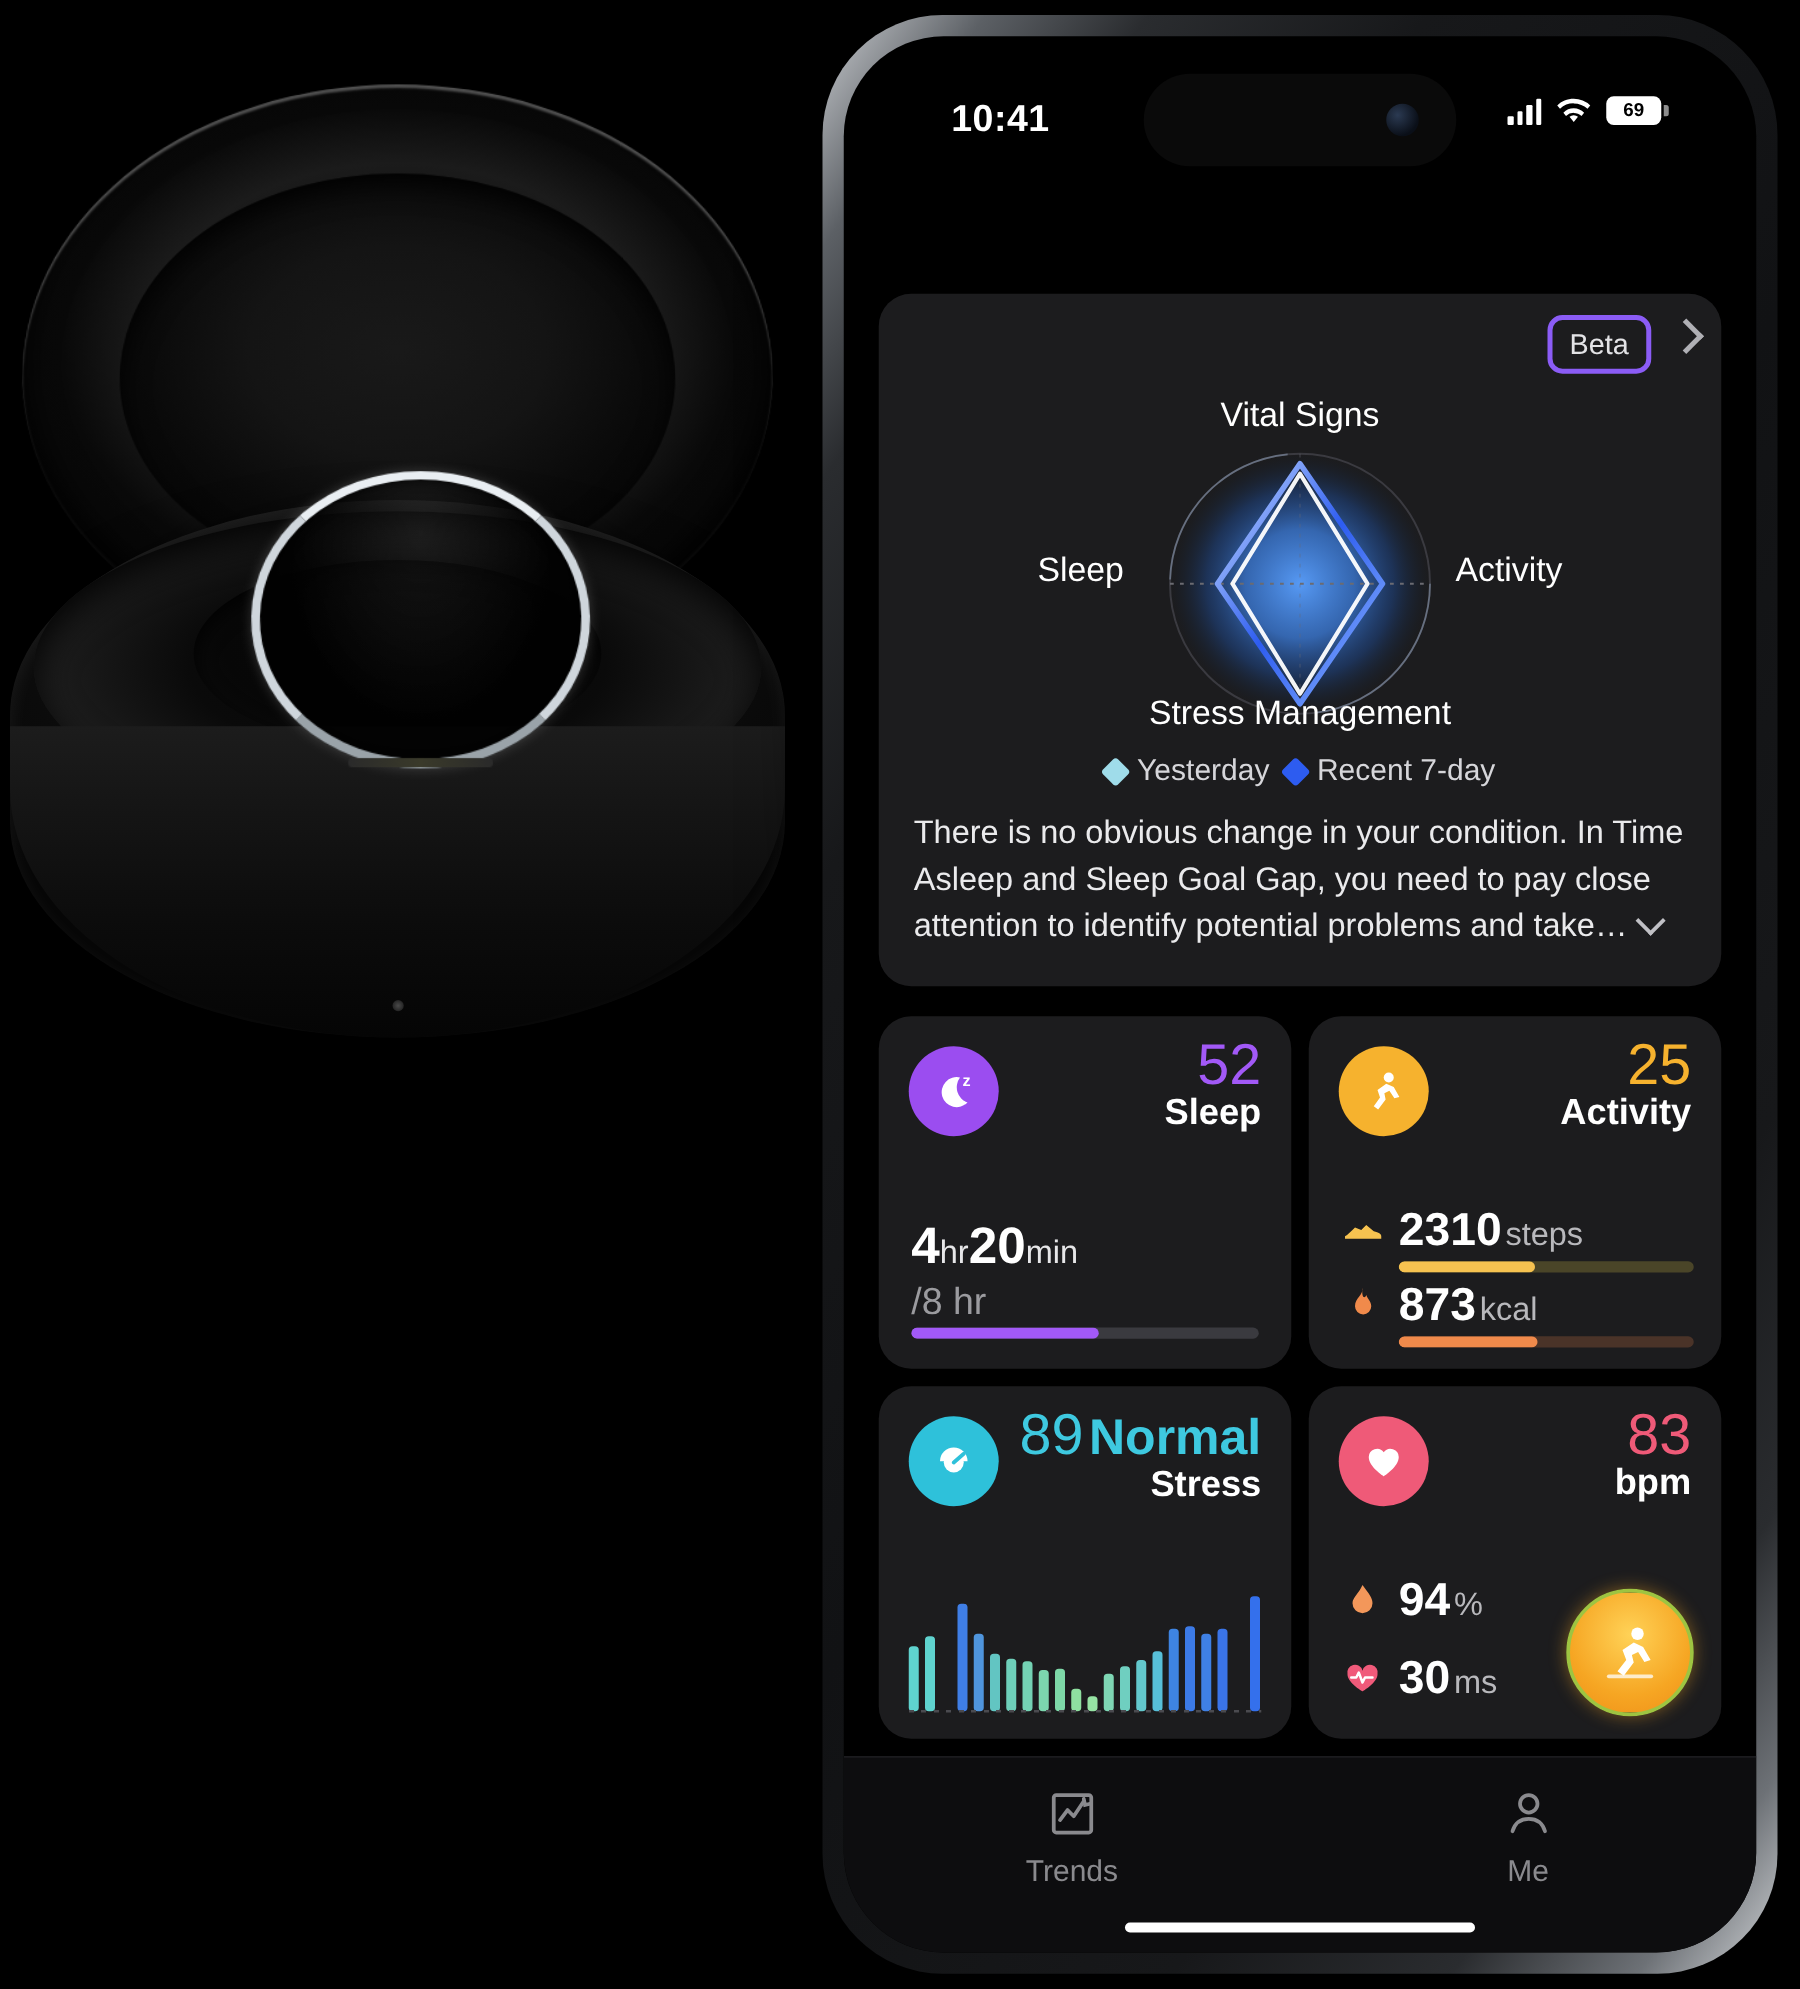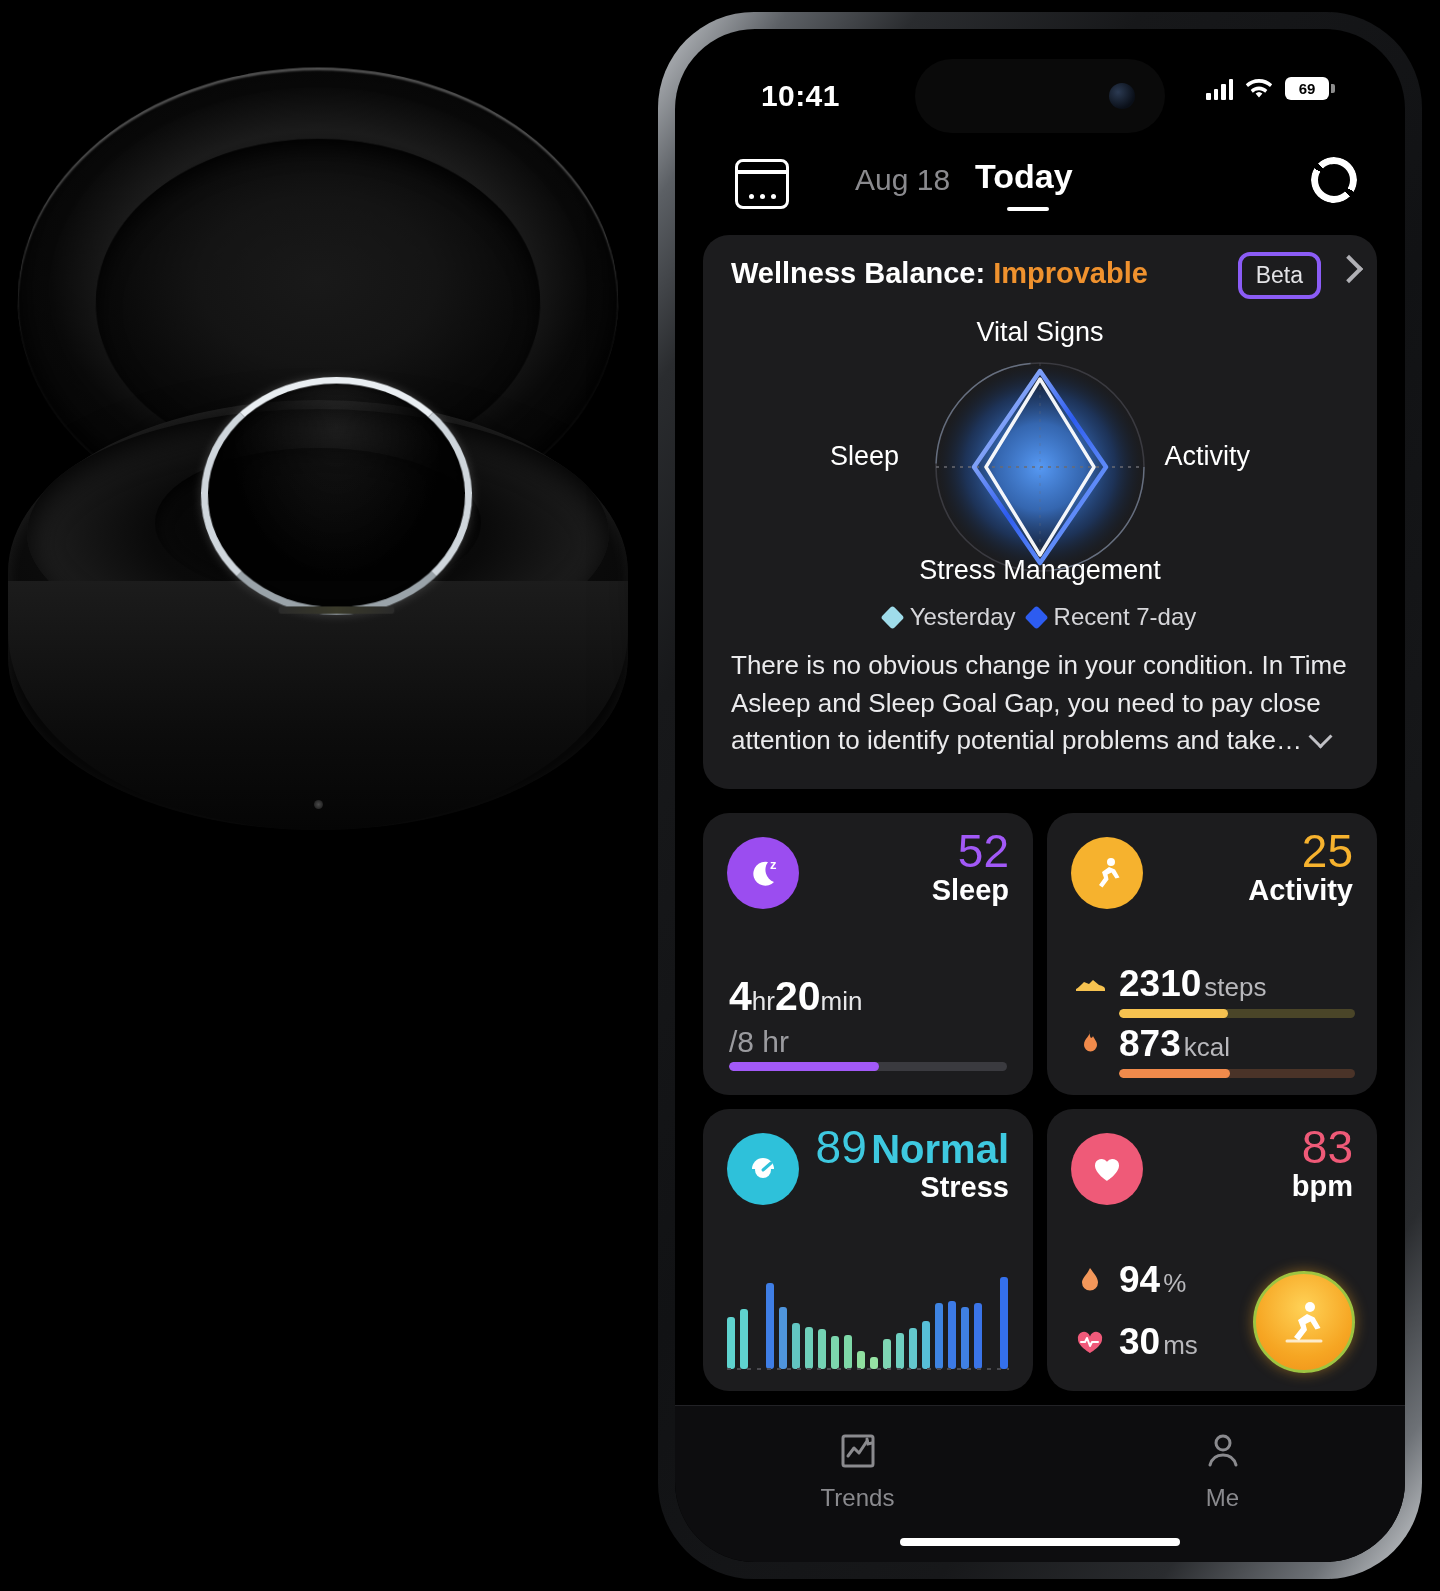--- a/index.html
+++ b/index.html
@@ -199,41 +199,24 @@
           </span>
       <span>
         <svg width="28" height="22" viewBox="0 0 28 22">
               <path d="M14 19.6l3.4-4.2a5.1 5.1 0 0 0-6.8 0zM14 12.3c2.4 0 4.6.9 6.2 2.4l2.1-2.6A12.3 12.3 0 0 0 14 8.6c-3.2 0-6.1 1.2-8.3 3.5l2.1 2.6a8.9 8.9 0 0 1 6.2-2.4zM14 4.7c4.2 0 8.1 1.6 11 4.3l2.2-2.7A19.6 19.6 0 0 0 14 1C8.8 1 4.1 3 .8 6.3L3 9A15.9 15.9 0 0 1 14 4.7z" fill="#fff"></path>
             </svg>
       </span>
       <span class="batt">69</span>
     </div>
   </div>
 
-  <div class="navrow">
-    <div class="cal-icon">
-      <div class="cal-dots">
-            <span></span>
-            <span></span>
-            <span></span>
-          </div>
-    </div>
-    <div class="nav-date">Aug 18</div>
-    <div class="nav-today">Today</div>
-    <div class="nav-underline"></div>
-    <div class="sync-icon"></div>
-  </div>
 
   <div class="content">
 
     <div class="card wellness">
-      <div class="wb-head">
-        <span class="wb-title">Wellness Balance:</span>
-        <span class="wb-status">Improvable</span>
-      </div>
       <div class="beta">Beta</div>
       <div class="chev"></div>
 
       <div class="vital-lbl">Vital Signs</div>
 
       <div class="radar-wrap">
         <svg width="420" height="230" viewBox="0 0 420 230">
           <defs>
             <radialGradient id="glow" cx="50%" cy="50%" r="50%">
               <stop offset="0%" stop-color="#5aa0ff" stop-opacity=".95"></stop>

